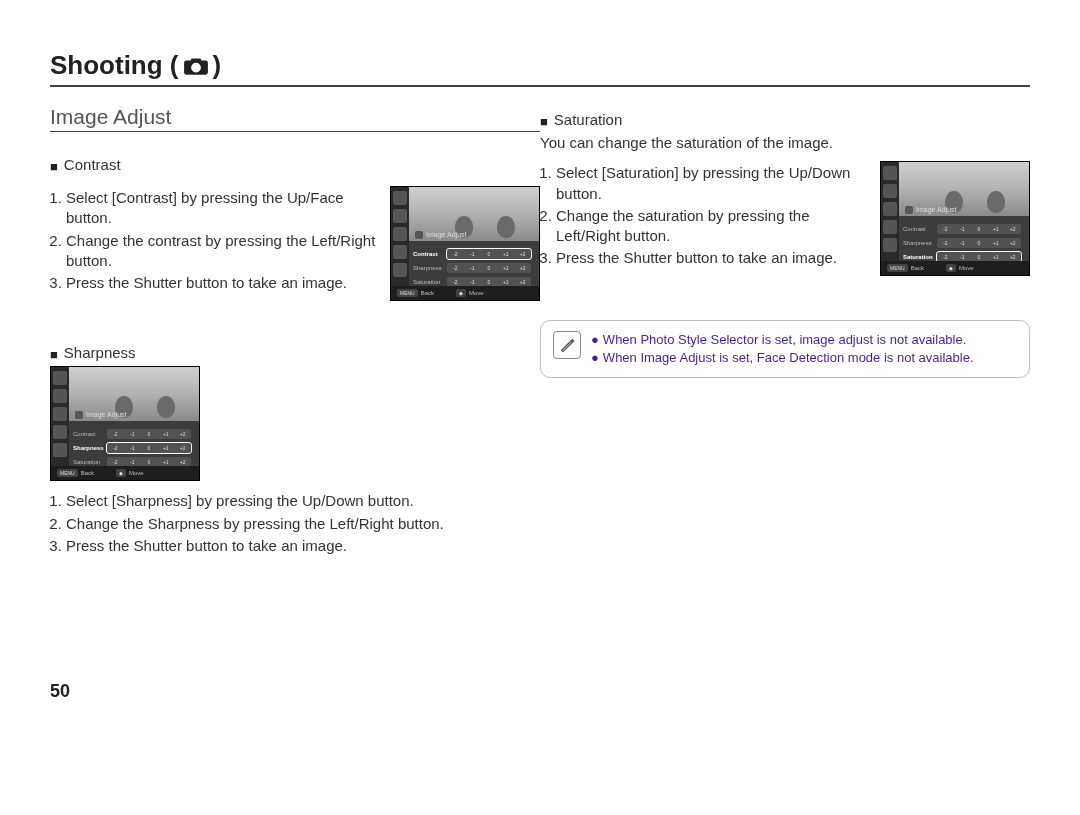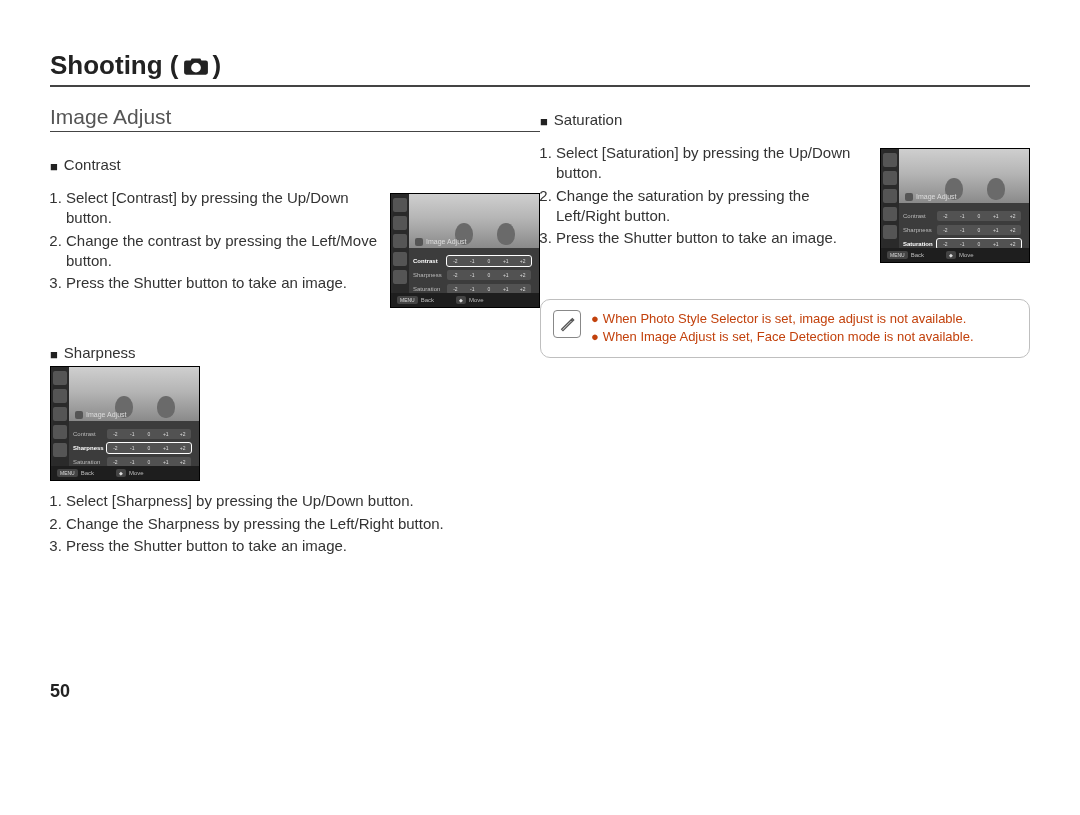--- a/index.html
+++ b/index.html
@@ -11,21 +11,21 @@
   .columns{display:flex;}
   .col{flex:1;min-width:0;}
   .sub-title{font-size:21px;color:#555;border-bottom:1px solid #444;padding-bottom:2px;margin-bottom:24px;}
   .sec{margin-bottom:36px;}
   .sec-head{display:flex;align-items:flex-start;margin-bottom:4px;}
   .bullet{font-size:13px;margin-right:6px;margin-top:3px;color:#222;}
   .sec-title{font-size:15px;color:#333;}
   .body-txt{font-size:15px;color:#333;line-height:1.35;}
   .steps{font-size:15px;color:#333;line-height:1.35;margin-top:10px;padding-left:16px;}
   .steps li{margin-bottom:2px;}
-  .row-with-lcd{display:flex;align-items:flex-end;gap:8px;}
+  .row-with-lcd{display:flex;align-items:center;gap:8px;}
   .row-text{flex:1;}
   .lcd{width:150px;height:115px;background:#3c3c3c;border:1px solid #000;position:relative;box-sizing:border-box;}
   .lcd-side{position:absolute;left:0;top:0;bottom:0;width:18px;background:#2a2a2a;display:flex;flex-direction:column;gap:4px;padding:4px 2px;box-sizing:border-box;}
   .side-ic{width:14px;height:14px;background:#555;border-radius:2px;}
   .lcd-photo{position:absolute;left:18px;top:0;right:0;height:54px;background:linear-gradient(180deg,#cfcfcf 0%,#b5b5b5 45%,#8a8a8a 100%);}
   .lcd-photo::before,.lcd-photo::after{content:"";position:absolute;width:18px;height:22px;border-radius:50% 50% 45% 45%;background:#6a6a6a;bottom:3px;}
   .lcd-photo::before{left:46px;}
   .lcd-photo::after{left:88px;}
   .ia-label{position:absolute;left:24px;top:44px;font-size:7px;color:#ddd;}
   .ia-label .mini-ic{display:inline-block;width:8px;height:8px;background:#555;border-radius:2px;vertical-align:middle;margin-right:3px;}
@@ -34,21 +34,21 @@
   .s-label{font-size:6px;color:#bbb;width:32px;}
   .s-label.active{color:#fff;font-weight:bold;}
   .s-scale{flex:1;height:10px;background:#525252;position:relative;border-radius:2px;display:flex;}
   .s-tick{flex:1;font-size:5px;color:#ddd;text-align:center;line-height:10px;}
   .s-scale.active{outline:1px solid #fff;}
   .lcd-foot{position:absolute;left:0;right:0;bottom:0;height:14px;background:#1e1e1e;display:flex;align-items:center;font-size:6px;color:#bbb;padding:0 6px;gap:22px;box-sizing:border-box;}
   .lcd-foot .btn{display:inline-block;background:#444;color:#ddd;padding:1px 3px;border-radius:2px;font-size:5px;margin-right:3px;}
   .note-box{display:flex;align-items:flex-start;gap:10px;margin-top:26px;border:1px solid #bfbfbf;border-radius:10px;padding:10px 12px;}
   .note-icon{width:26px;height:26px;border:1px solid #888;border-radius:4px;display:flex;align-items:center;justify-content:center;flex-shrink:0;}
   .note-icon svg{width:16px;height:16px;stroke:#555;fill:none;stroke-width:2;}
-  .note-lines{font-size:13px;color:#c2410c;line-height:1.4;}
+  .note-lines{font-size:13px;color:#4c1d95;line-height:1.4;}
   .note-lines .dot{margin-right:4px;}
   .page-num{position:absolute;left:50px;bottom:24px;font-size:18px;font-weight:bold;color:#222;}
 </style>
 </head>
 <body>
 
 <div class="page">
 
   <div class="title-row">
     <span class="title">Shooting (</span>
@@ -66,22 +66,22 @@
       <div class="sub-title">Image Adjust</div>
 
       <div class="sec">
         <div class="sec-head">
           <span class="bullet">■</span>
           <span class="sec-title">Contrast</span>
         </div>
         <div class="row-with-lcd">
           <div class="row-text">
             <ol class="steps">
-              <li>Select [Contrast] by pressing the Up/Down button.</li>
-              <li>Change the contrast by pressing the Left/Move button.</li>
+              <li>Select [Contrast] by pressing the Up/Face button.</li>
+              <li>Change the contrast by pressing the Left/Right button.</li>
               <li>Press the Shutter button to take an image.</li>
             </ol>
           </div>
           <div class="lcd">
             <div class="lcd-side">
                 <div class="side-ic"></div>
                 <div class="side-ic"></div>
                 <div class="side-ic"></div>
                 <div class="side-ic"></div>
                 <div class="side-ic"></div>
@@ -190,20 +190,21 @@
       </div>
     </div>
 
     <div class="col">
 
       <div class="sec" style="margin-top:6px;">
         <div class="sec-head">
           <span class="bullet">■</span>
           <span class="sec-title">Saturation</span>
         </div>
+        <div class="body-txt">You can change the saturation of the image.</div>
         <div class="row-with-lcd">
           <div class="row-text">
             <ol class="steps">
               <li>Select [Saturation] by pressing the Up/Down button.</li>
               <li>Change the saturation by pressing the Left/Right button.</li>
               <li>Press the Shutter button to take an image.</li>
             </ol>
           </div>
           <div class="lcd">
             <div class="lcd-side">

